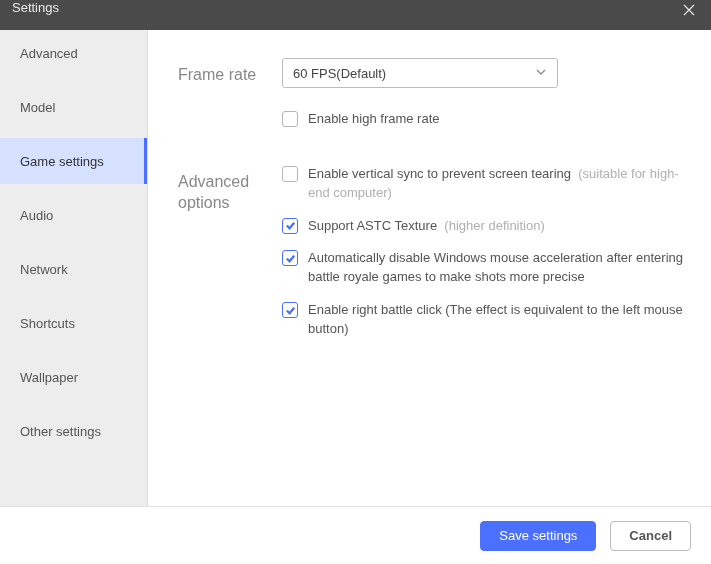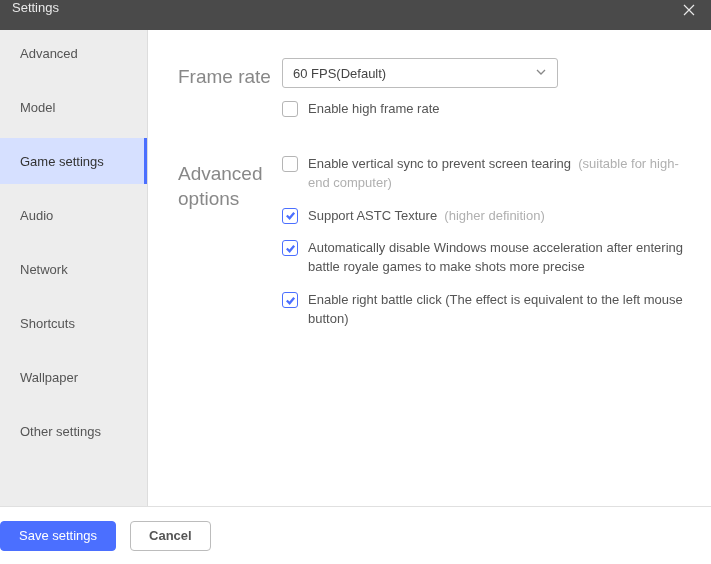--- a/index.html
+++ b/index.html
@@ -69,21 +69,21 @@
     overflow: auto;
   }
   .row {
     display: flex;
     align-items: flex-start;
     margin-bottom: 24px;
   }
   .row-label {
     width: 104px;
     color: #888;
-    font-size: 19px;
+    font-size: 16px;
     padding-top: 6px;
     flex-shrink: 0;
     line-height: 1.35;
   }
   .row-body { flex: 1; }
   .select {
     width: 276px;
     height: 30px;
     border: 1px solid #bcbcbc;
     border-radius: 3px;
@@ -125,21 +125,21 @@
     stroke-width: 2.5;
     fill: none;
   }
   .chk-label { color: #555; font-size: 13px; }
   .hint { color: #b0b0b0; }
   .footer {
     height: 58px;
     border-top: 1px solid #e0e0e0;
     display: flex;
     align-items: center;
-    justify-content: flex-start;
+    justify-content: flex-end;
     padding-right: 20px;
     gap: 14px;
     background: #fff;
   }
   .btn {
     height: 30px;
     padding: 0 18px;
     border-radius: 4px;
     font-size: 13px;
     cursor: pointer;
@@ -205,21 +205,21 @@
       <div class="row-label">Frame rate</div>
       <div class="row-body">
         <div class="select">
           <span>60 FPS(Default)</span>
           <span class="chev">
             <svg width="12" height="12" viewBox="0 0 12 12">
                 <path d="M2 4 L6 8 L10 4" fill="none" stroke="#888" stroke-width="1.3"></path>
               </svg>
           </span>
         </div>
-        <div class="checkbox-row" style="margin-top:12px;">
+        <div class="checkbox-row" style="margin-top:22px;">
           <div class="checkbox">
             
           </div>
           <span class="chk-label">Enable high frame rate</span>
         </div>
       </div>
     </div>
 
     <div class="row" style="margin-top:36px;">
       <div class="row-label">Advanced options</div>

